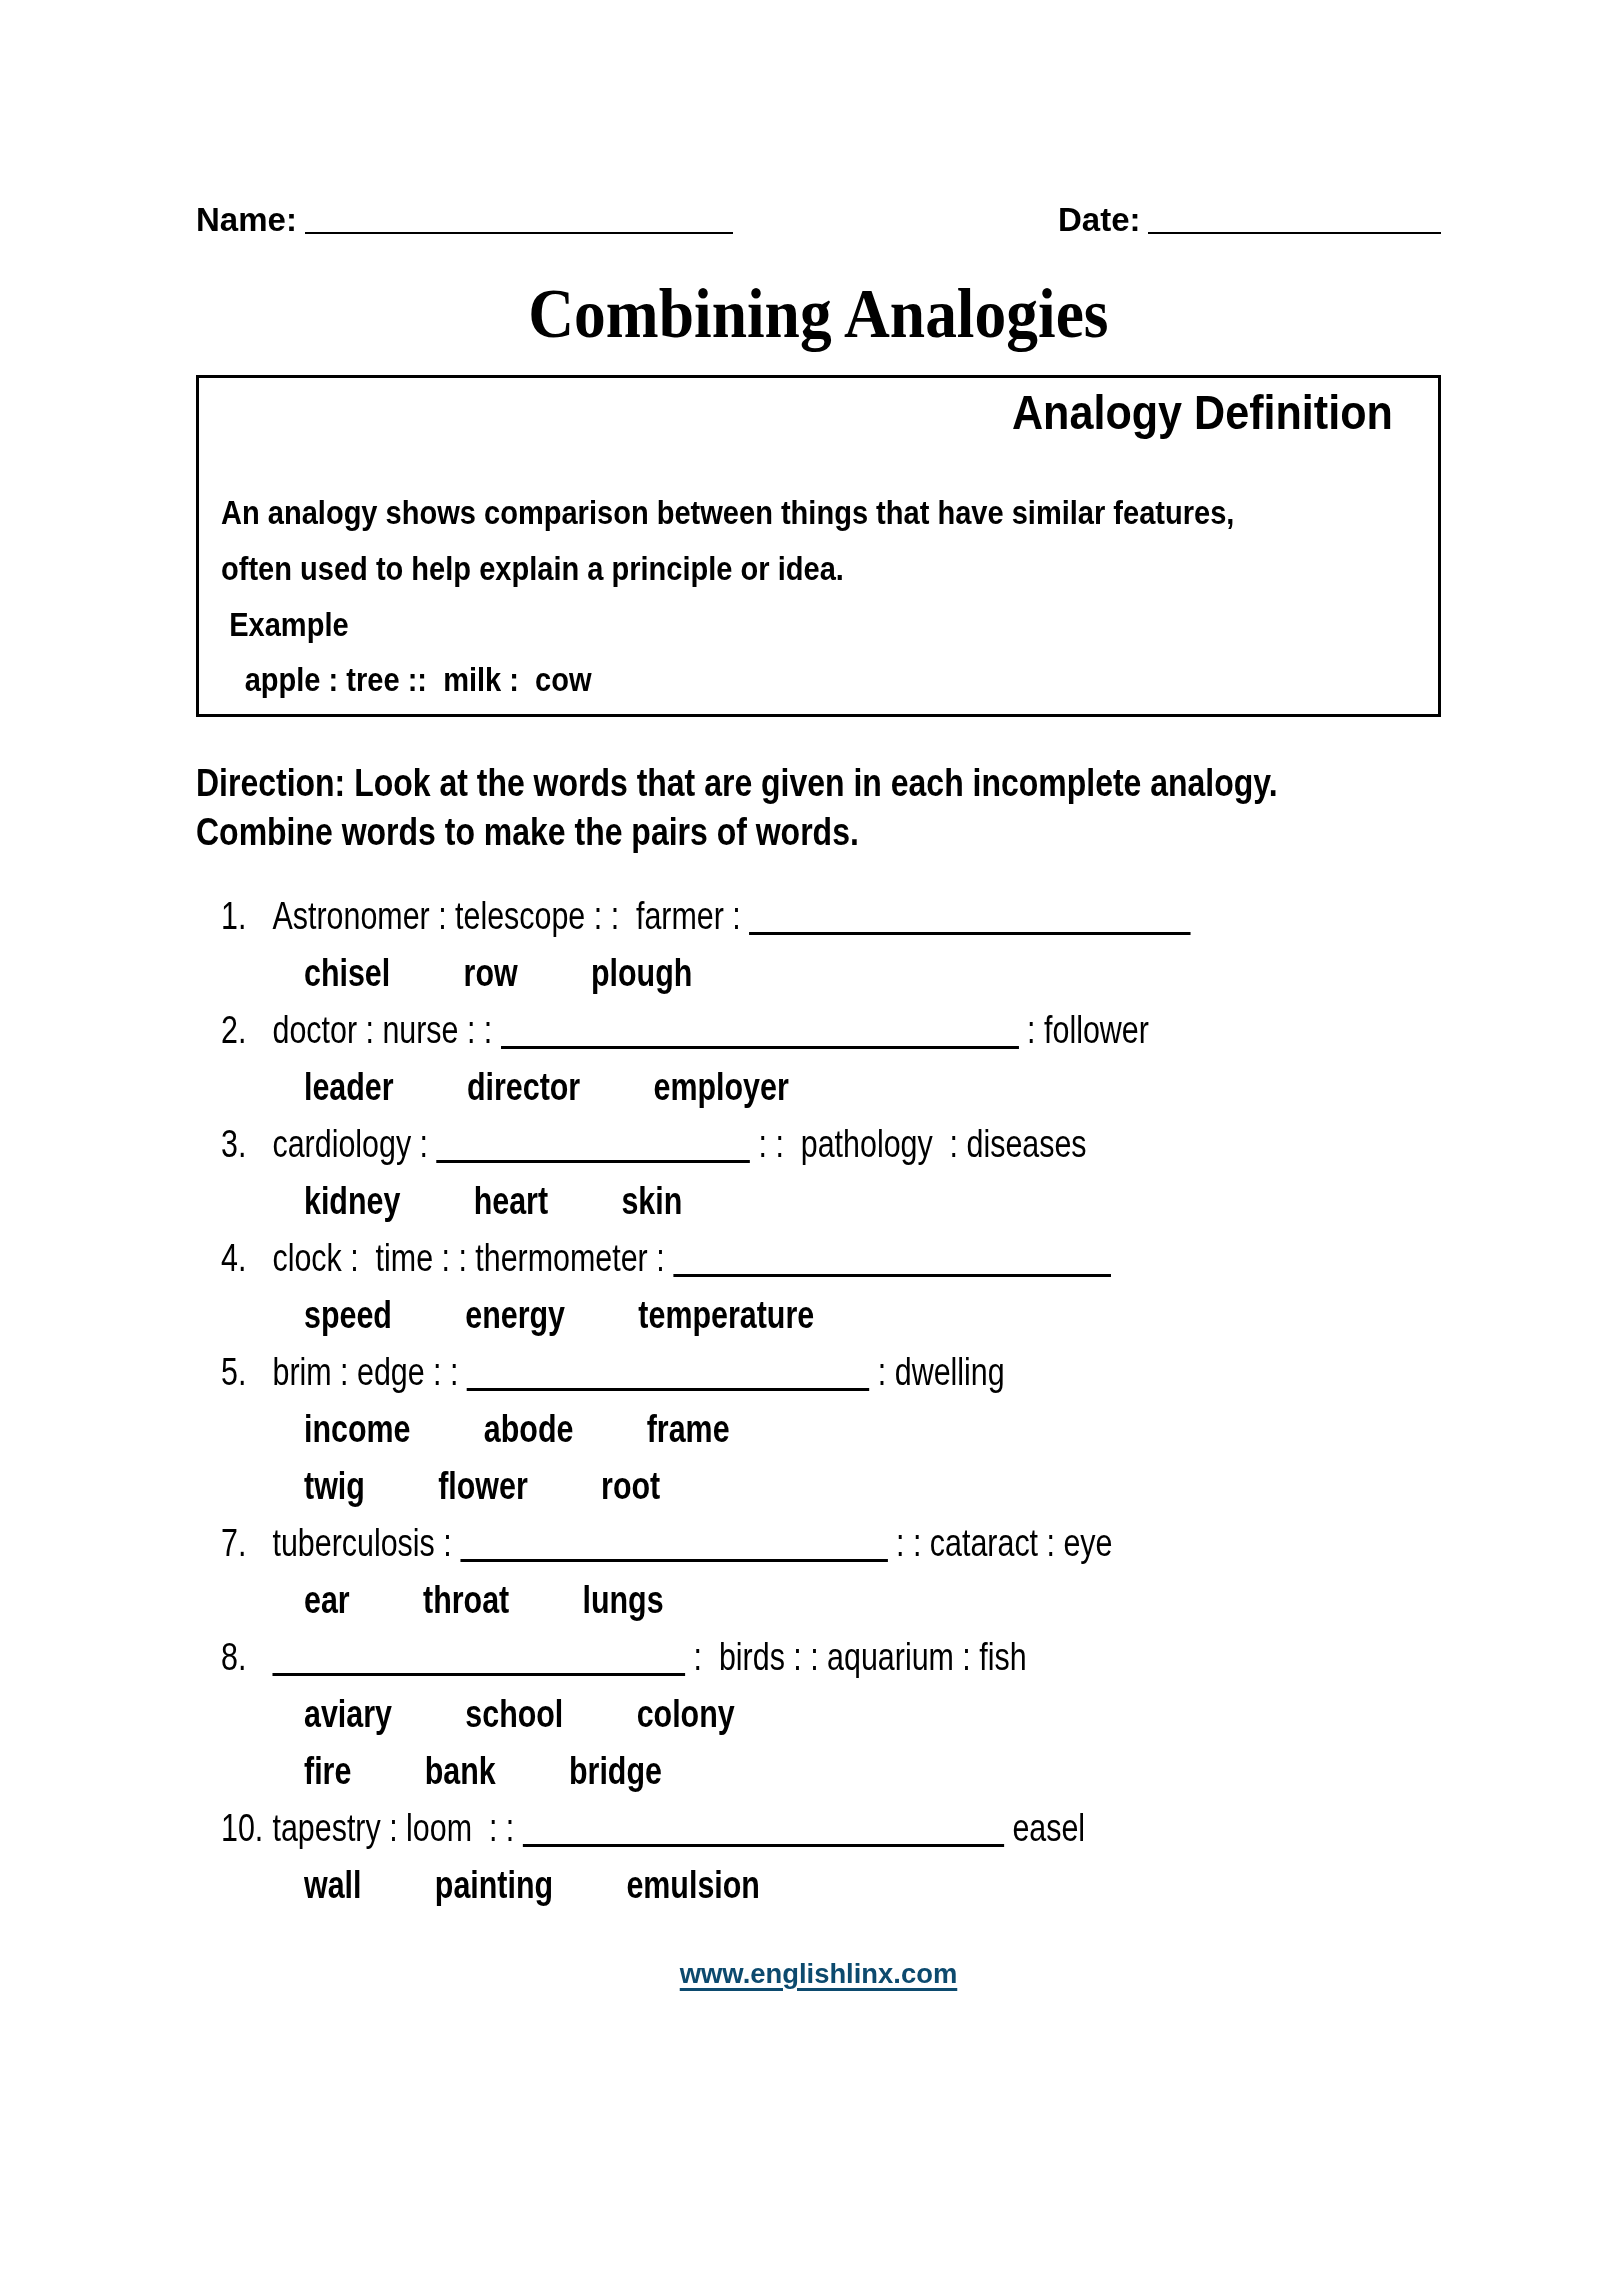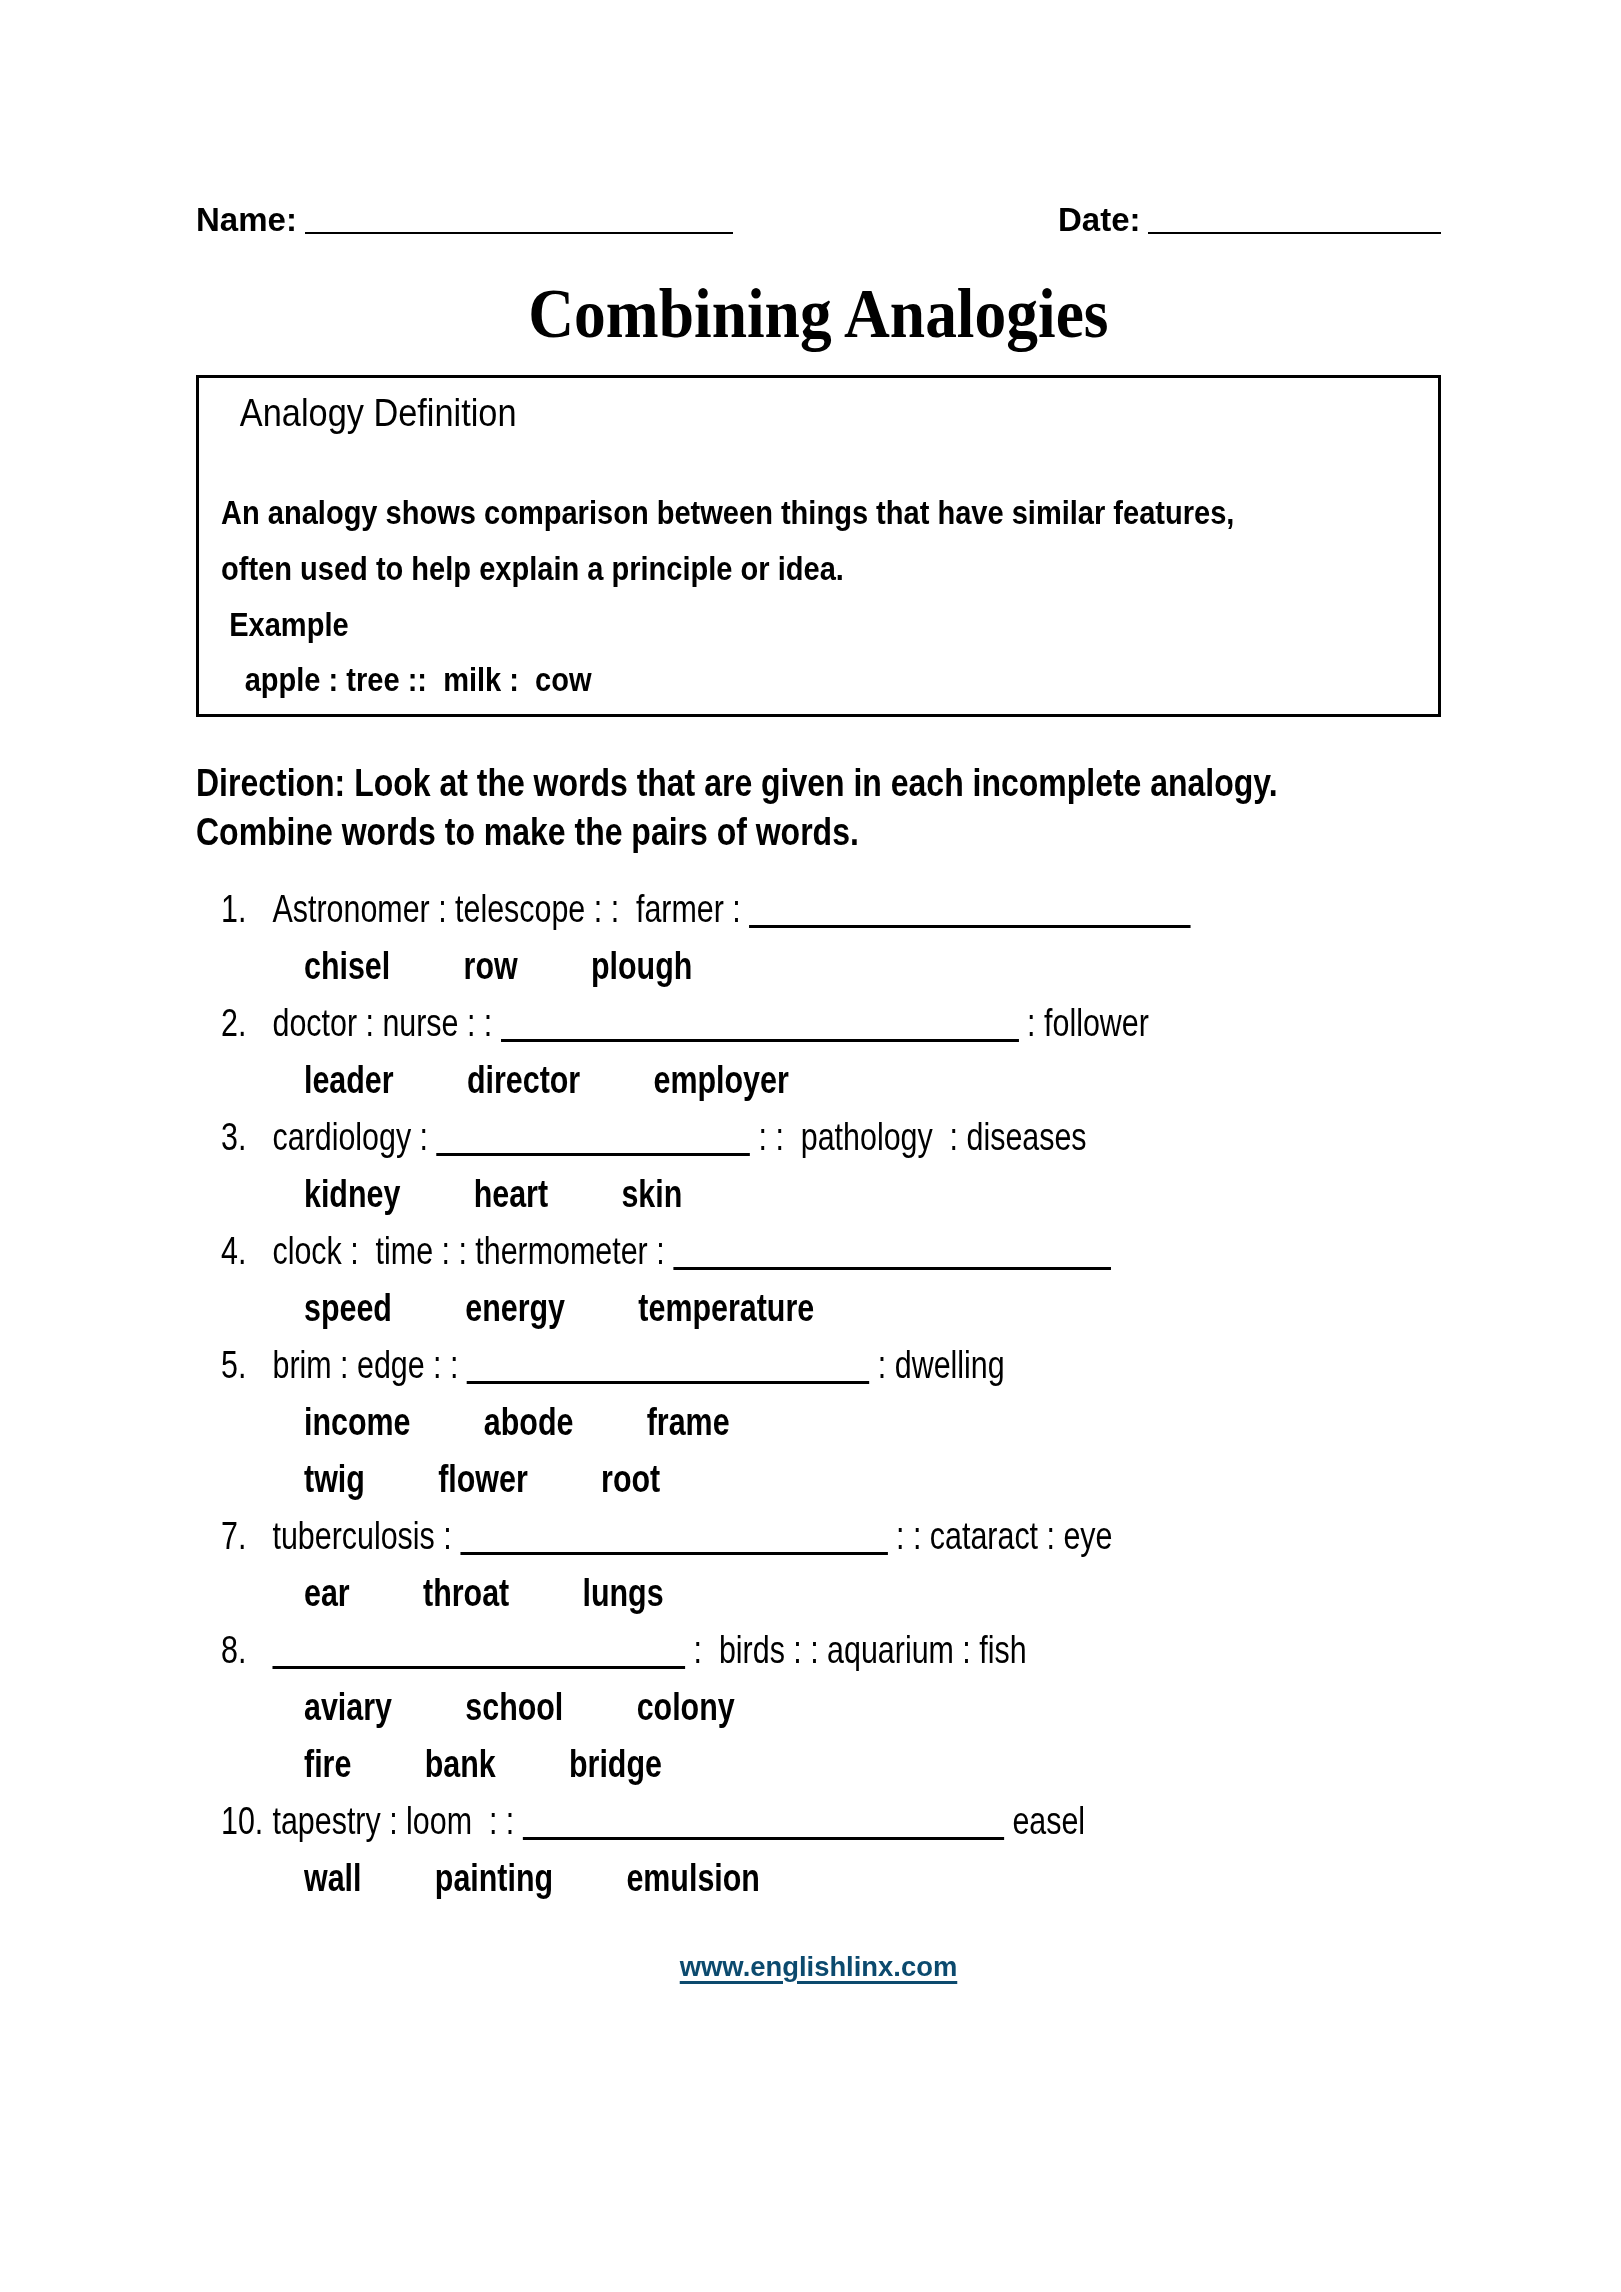--- a/index.html
+++ b/index.html
@@ -19,32 +19,32 @@
   .date-field{width:383px;}
   .field-label{font-size:33px;font-weight:700;line-height:41px;white-space:pre;}
   .write-line{flex:1;border-bottom:2.9px solid #000;margin:0 0 5.9px 7.8px;height:29px;}
   
   .title{margin:39px 0 0 0;text-align:center;line-height:71px;font-weight:700;
          font-family:"Liberation Serif","DejaVu Serif",serif;font-size:69px;}
   .title-inner{display:inline-block;transform:scaleX(0.92);transform-origin:50% 50%;white-space:pre;}
   
   .def-box{margin-top:24.5px;border:3.9px solid #000;height:342px;box-sizing:border-box;
            padding:11.8px 19.6px 0 21.6px;}
-  .def-heading{text-align:left;font-size:39px;font-weight:400;line-height:47px;}
+  .def-heading{text-align:right;font-size:49px;font-weight:700;line-height:47px;}
   .c88{display:inline-block;transform:scaleX(0.88);transform-origin:50% 50%;white-space:pre;}
   .l88{display:inline-block;transform:scaleX(0.88);transform-origin:0 50%;white-space:pre;}
   .def-body{margin-top:49px;font-size:33px;font-weight:700;}
   .def-line{line-height:56px;height:56px;}
   .def-center{font-size:33px;font-weight:700;line-height:55px;height:55px;}
   
   .direction{margin-top:41px;font-size:39px;font-weight:700;}
   .dir-line{line-height:49px;height:49px;}
   .s82{display:inline-block;transform:scaleX(0.82);transform-origin:0 50%;white-space:pre;}
   
-  .items{margin-top:24px;}
+  .items{margin-top:31px;}
   .item-line{height:57px;line-height:57px;font-size:39px;padding-left:24.5px;}
   .cond{display:inline-block;transform:scaleX(0.78);transform-origin:0 50%;white-space:pre;}
   .num{display:inline-block;min-width:66px;}
   .blank{display:inline-block;height:33px;border-bottom:3.9px solid #000;vertical-align:-6.9px;cursor:text;}
   .opts{height:57px;line-height:57px;font-size:39px;margin-left:108px;}
   .opt{font-weight:700;margin-right:94px;}
   
   .footer{margin-top:45px;text-align:center;}
   .site-link{color:#0c4a6e;font-weight:700;font-size:27.4px;text-decoration:underline;
              text-decoration-thickness:2.9px;text-underline-offset:4.9px;cursor:pointer;

